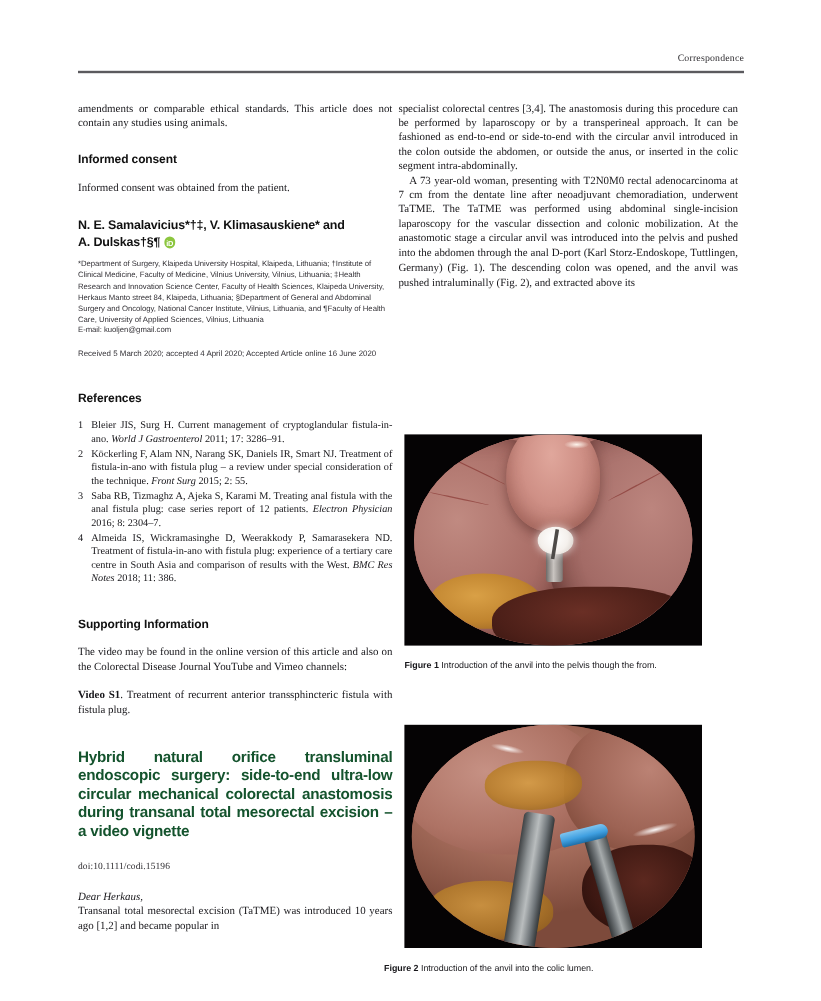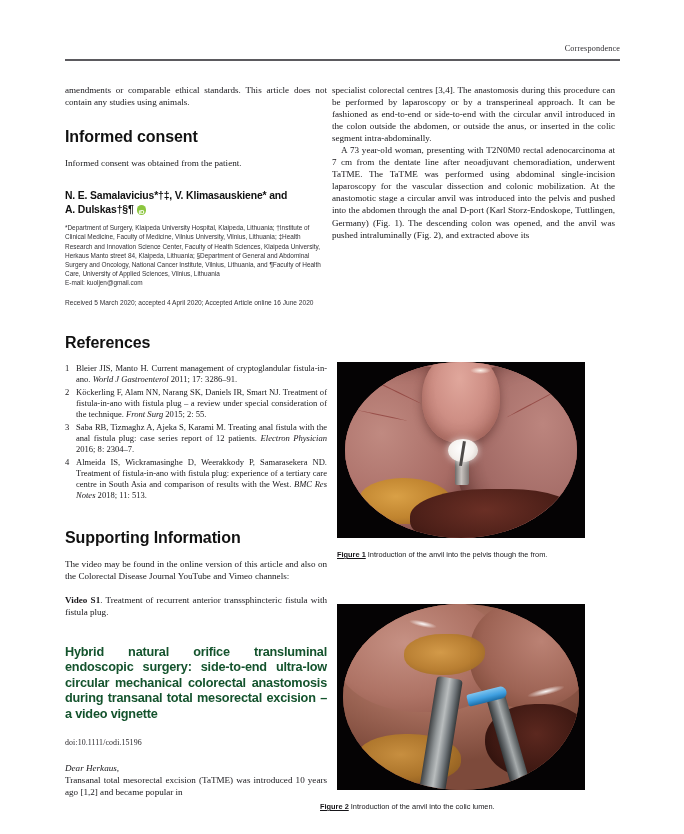--- a/index.html
+++ b/index.html
@@ -53,21 +53,21 @@
     line-height: 12.05px;
     text-align: justify;
     text-justify: inter-word;
     hyphens: none;
   }
   p.indent { text-indent: 9px; }
 
   h2.section {
     margin: 0;
     font-family: "Liberation Sans", sans-serif;
-    font-size: 16px;
+    font-size: 10px;
     font-weight: bold;
     letter-spacing: -.1px;
     color: #111;
   }
 
   .gap-xs { height: 7px; }
   .gap-s  { height: 11px; }
   .gap-m  { height: 15px; }
   .gap-l  { height: 20px; }
   .gap-xl { height: 27px; }
@@ -306,21 +306,21 @@
   .f2-hl-a { right: 6%; top: 45%; width: 16%; height: 4%; transform: rotate(-14deg); }
   .f2-hl-b { left: 28%; top: 9%;  width: 12%; height: 3%; transform: rotate(12deg); }
 
   .caption {
     position: absolute;
     font-family: "Liberation Sans", sans-serif;
     font-size: 7.4px;
     line-height: 10.2px;
     color: #17161a;
   }
-  .caption b { font-weight: bold; text-decoration: underline; }
+  .caption b { font-weight: bold; }
 </style>
 </head>
 <body>
 
 <div class="running-head">Correspondence</div>
 <div class="head-rule"></div>
 
 <div class="col col-left">
 
   <p>amendments or comparable ethical standards. This article does not contain any studies using animals.</p>
@@ -339,30 +339,30 @@
   <div class="affil">*Department of Surgery, Klaipeda University Hospital, Klaipeda, Lithuania; †Institute of Clinical Medicine, Faculty of Medicine, Vilnius University, Vilnius, Lithuania; ‡Health Research and Innovation Science Center, Faculty of Health Sciences, Klaipeda University, Herkaus Manto street 84, Klaipeda, Lithuania; §Department of General and Abdominal Surgery and Oncology, National Cancer Institute, Vilnius, Lithuania, and ¶Faculty of Health Care, University of Applied Sciences, Vilnius, Lithuania</div>
   <div class="affil">E-mail: kuoljen@gmail.com</div>
   <div class="gap-s"></div>
   <div class="history">Received 5 March 2020; accepted 4 April 2020; Accepted Article online 16 June 2020</div>
 
   <div class="gap-xl"></div>
   <h2 class="section">References</h2>
   <div class="gap-s"></div>
   <ol class="refs">
     <li>
-      <span class="num">1</span><span>Bleier JIS, Manto H.</span><span> Current management of cryptoglandular fistula-in-ano. </span><em>World J Gastroenterol</em><span> 2011; </span><b>17</b><span>: 3286–91.</span>
+      <span class="num">1</span><span>Bleier JIS, Surg H.</span><span> Current management of cryptoglandular fistula-in-ano. </span><em>World J Gastroenterol</em><span> 2011; </span><b>17</b><span>: 3286–91.</span>
     </li>
     <li>
       <span class="num">2</span><span>Köckerling F, Alam NN, Narang SK, Daniels IR, Smart NJ.</span><span> Treatment of fistula-in-ano with fistula plug – a review under special consideration of the technique. </span><em>Front Surg</em><span> 2015; </span><b>2</b><span>: 55.</span>
     </li>
     <li>
       <span class="num">3</span><span>Saba RB, Tizmaghz A, Ajeka S, Karami M.</span><span> Treating anal fistula with the anal fistula plug: case series report of 12 patients. </span><em>Electron Physician</em><span> 2016; </span><b>8</b><span>: 2304–7.</span>
     </li>
     <li>
-      <span class="num">4</span><span>Almeida IS, Wickramasinghe D, Weerakkody P, Samarasekera ND.</span><span> Treatment of fistula-in-ano with fistula plug: experience of a tertiary care centre in South Asia and comparison of results with the West. </span><em>BMC Res Notes</em><span> 2018; </span><b>11</b><span>: 513.</span>
+      <span class="num">4</span><span>Almeida IS, Wickramasinghe D, Weerakkody P, Samarasekera ND.</span><span> Treatment of fistula-in-ano with fistula plug: experience of a tertiary care centre in South Asia and comparison of results with the West. </span><em>BMC Res Notes</em><span> 2018; </span><b>11</b><span>: 386.</span>
     </li>
   </ol>
 
   <div class="gap-xl"></div>
   <h2 class="section">Supporting Information</h2>
   <div class="gap-s"></div>
   <p>The video may be found in the online version of this article and also on the Colorectal Disease Journal YouTube and Vimeo channels:</p>
   <div class="gap-s"></div>
   <div class="videoline"><b>Video S1</b><span>. Treatment of recurrent anterior transsphincteric fistula with fistula plug.</span></div>
 

